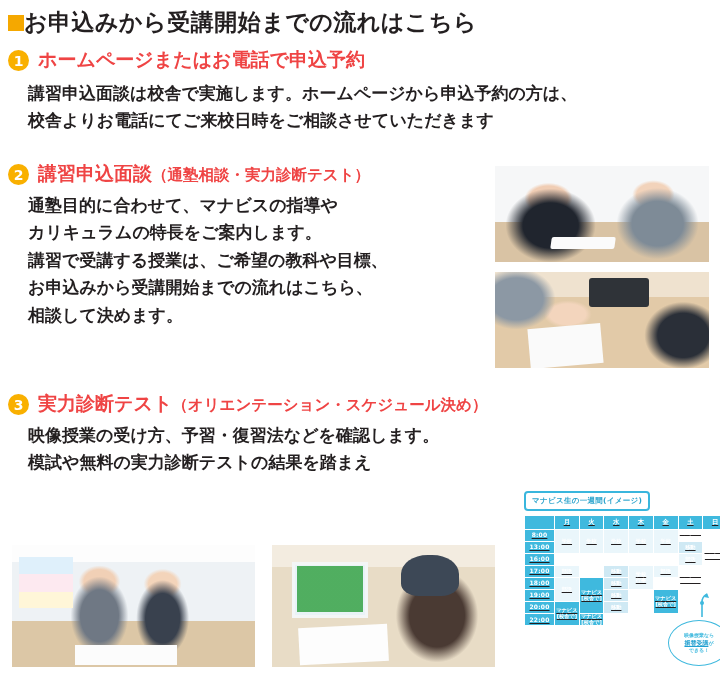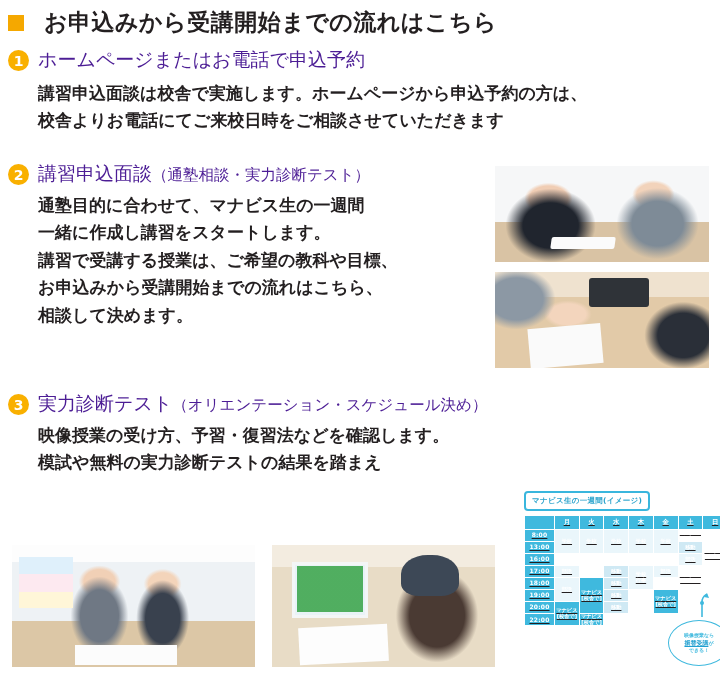--- a/index.html
+++ b/index.html
@@ -9,21 +9,21 @@
     font-family:"DejaVu Sans","Liberation Sans",sans-serif;
     color:#231f20;
     overflow:hidden;
     position:relative;
   }
   .page{position:relative;width:720px;height:675px;}
 
   
   .title-row{
     position:absolute;left:8px;top:4px;width:700px;height:36px;
-    display:flex;align-items:center;gap:20px;
+    display:flex;align-items:center;gap:0;
   }
   .title-square{
     width:16px;height:16px;background:#f5a800;flex:0 0 auto;margin-top:2px;
   }
   .title-text{
     font-size:23px;font-weight:bold;letter-spacing:0.5px;color:#231f20;
     white-space:nowrap;
   }
 
   
@@ -31,26 +31,26 @@
   .step-head{display:flex;align-items:flex-start;gap:9px;}
   .badge{
     width:21px;height:21px;border-radius:50%;
     background:#f9b000;color:#ffffff;
     font-size:14px;font-weight:bold;
     display:flex;align-items:center;justify-content:center;
     flex:0 0 auto;margin-top:4px;
     line-height:1;
   }
   .step-title{
-    font-size:19px;font-weight:normal;color:#4c1d95;white-space:nowrap;
+    font-size:19px;font-weight:bold;color:#ef4444;white-space:nowrap;
     line-height:1.45;
   }
   .step-title .sub{font-size:15.5px;}
   .step-body{
-    margin-left:30px;margin-top:4px;
+    margin-left:20px;margin-top:4px;
     font-size:17px;font-weight:bold;line-height:1.62;color:#231f20;
     white-space:nowrap;
   }
   .step-body .ln{display:block;}
 
   #step1{top:46px;}
   #step1 .step-body{margin-top:6px;}
   #step2{top:160px;}
   #step3{top:390px;}
 
@@ -174,22 +174,22 @@
       <span class="ln">校舎よりお電話にてご来校日時をご相談させていただきます</span>
     </div>
   </div>
 
   <div class="step" id="step2">
     <div class="step-head">
       <span class="badge">2</span>
       <span class="step-title"><span>講習申込面談</span><span class="sub">（通塾相談・実力診断テスト）</span></span>
     </div>
     <div class="step-body">
-      <span class="ln">通塾目的に合わせて、マナビス生の一週間</span>
-      <span class="ln">一緒に作成し講習をスタートします。</span>
+      <span class="ln">通塾目的に合わせて、マナビスの指導や</span>
+      <span class="ln">カリキュラムの特長をご案内します。</span>
       <span class="ln">講習で受講する授業は、ご希望の教科や目標、</span>
       <span class="ln">お申込みから受講開始までの流れはこちら、</span>
       <span class="ln">相談して決めます。</span>
     </div>
   </div>
 
   <div class="step" id="step3">
     <div class="step-head">
       <span class="badge">3</span>
       <span class="step-title"><span>実力診断テスト</span><span class="sub">（オリエンテーション・スケジュール決め）</span></span>

